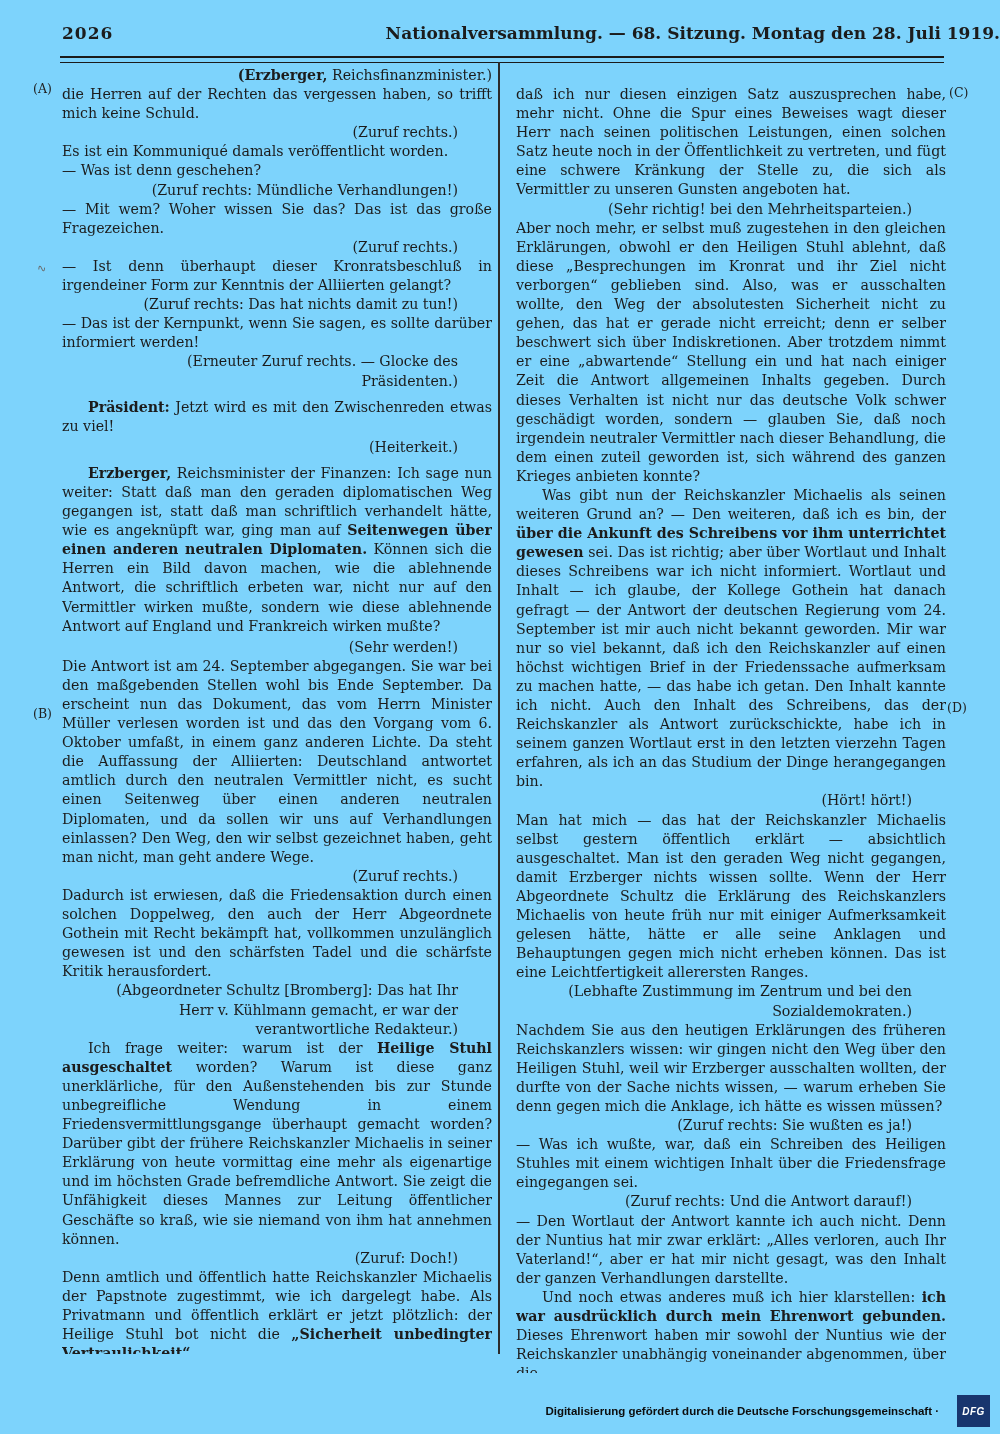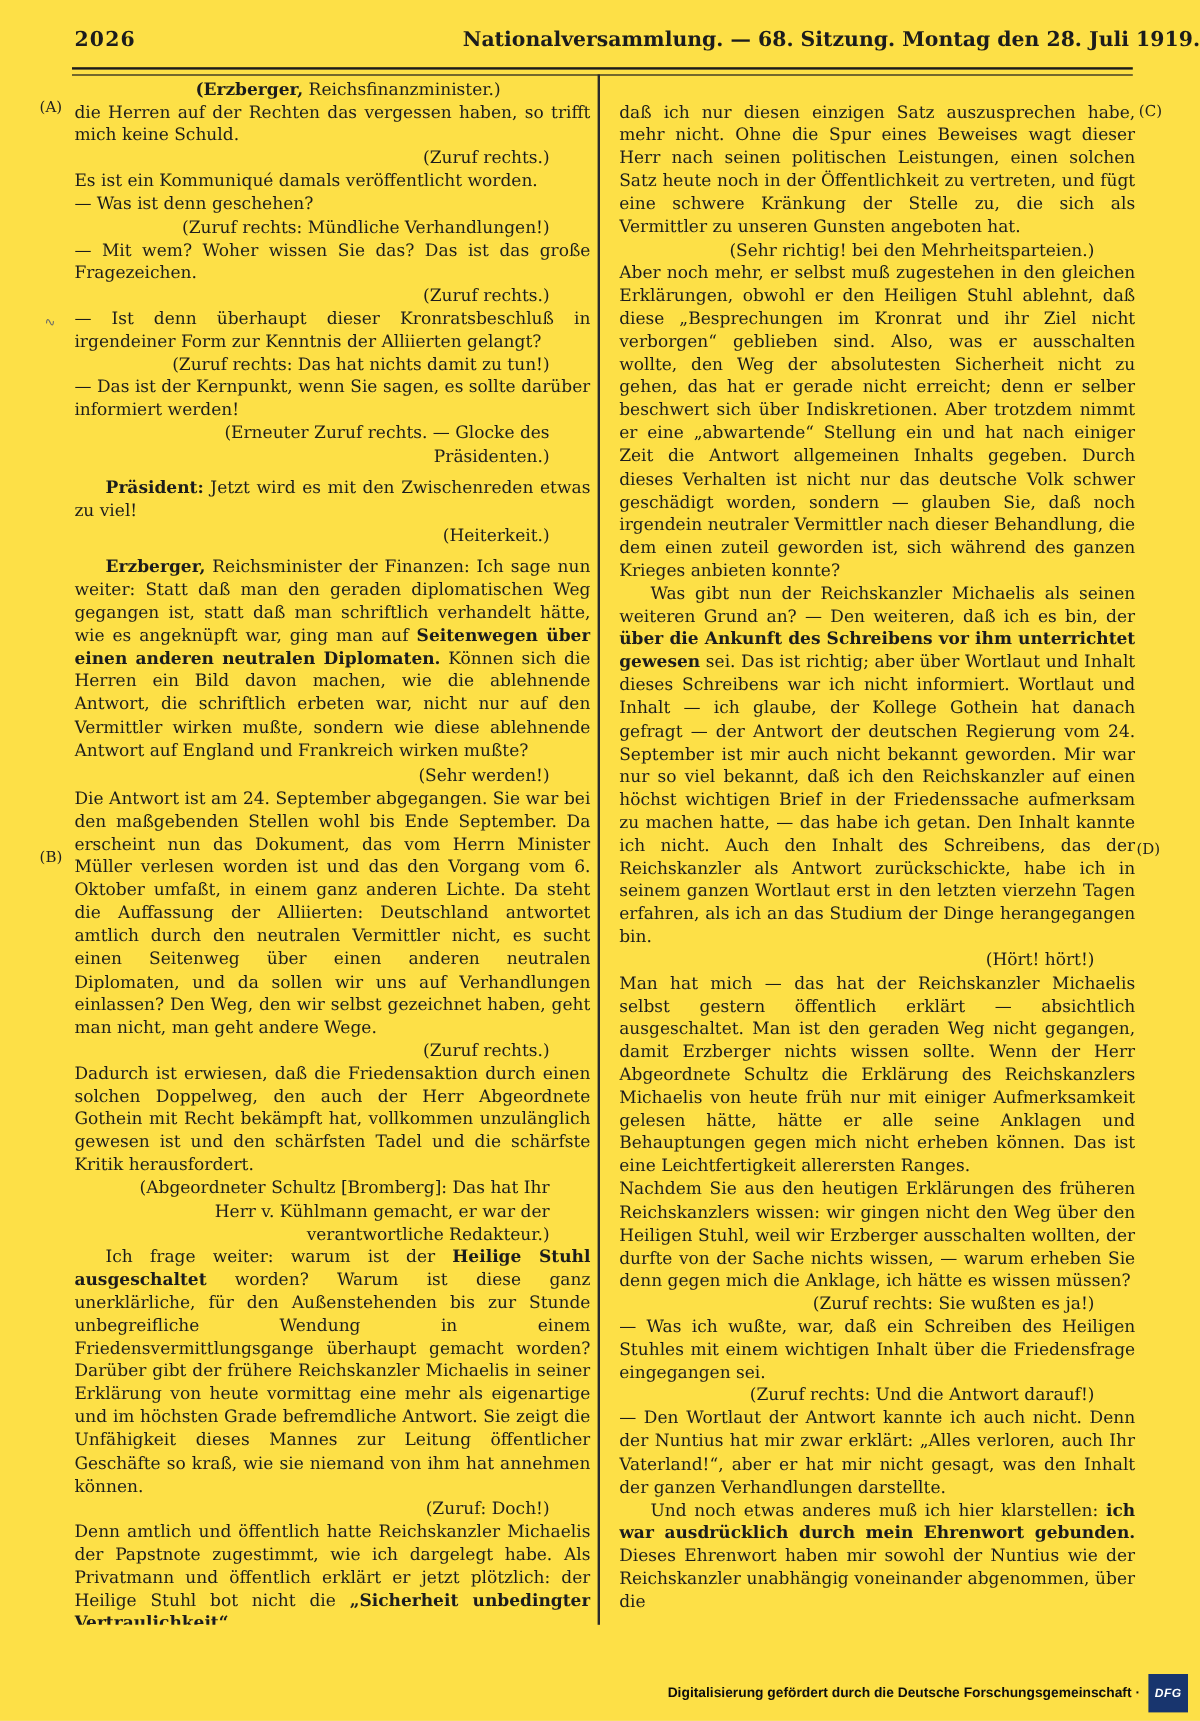--- a/index.html
+++ b/index.html
@@ -1,19 +1,19 @@
 <!DOCTYPE html>
 <html><head>
 <meta charset="utf-8">
 <style>
   html,body { margin:0; padding:0; }
   body { width:1000px; height:1434px; background:#e9e7e2; font-family:"DejaVu Serif", serif; }
   .page {
     position:relative; width:1000px; height:1434px; overflow:hidden;
-    background:#fde047;
+    background:#7dd3fc;
     color:#1c1c1c;
   }
   .pagenum {
     position:absolute; left:62px; top:23px;
     font-size:17px; font-weight:bold; letter-spacing:1px;
   }
   .htitle {
     position:absolute; left:0; right:0; top:23px; text-align:right;
     font-size:17px; font-weight:bold;
   }
@@ -28,38 +28,38 @@
   .col {
     position:absolute; top:66px; width:430px; height:1288px; overflow:hidden;
     font-size:14.2px; line-height:19.1px; text-align:justify;
   }
   .col-left  { left:62px; }
   .col-right { left:516px; padding-top:19px; }
   .blk { margin:0; }
   .para { text-indent:0; }
   .para-indent { text-indent:26px; }
   .speaker { text-indent:26px; margin-top:7px; margin-bottom:2px; }
-  .colhead { text-indent:26px; text-align:center; }
+  .colhead { text-indent:26px; text-align:right; }
   .center { text-align:right; text-indent:0; padding:0 34px; }
   .blk b { font-weight:bold; }
   .margin-letter {
     position:absolute; font-size:12.5px; color:#202020;
     font-family:"DejaVu Serif", serif;
   }
   #ml-a { left:33px;  top:81px; }
   #ml-b { left:33px;  top:706px; }
   #ml-c { left:949px; top:85px; }
   #ml-d { left:947px; top:700px; }
   .hand-mark {
     position:absolute; left:37px; top:262px; color:#6a6a6a;
     font-size:11px; transform:rotate(-10deg);
   }
   .footer {
     position:absolute; right:10px; bottom:7px;
-    display:flex; align-items:center; gap:7px;
+    display:flex; align-items:center; gap:18px;
     font-family:"Liberation Sans", sans-serif;
     font-size:11.5px; font-weight:bold; color:#0d0d0d;text-align:right;
   }
   .dfg-logo {
     display:inline-flex; align-items:center; justify-content:center;
     width:33px; height:32px; color:#ffffff;
     font-size:10px; font-style:italic; font-weight:bold; letter-spacing:0.5px;
   }
 </style>
 </head>
@@ -103,20 +103,21 @@
       <p class="blk para"><span>Denn amtlich und öffentlich hatte Reichskanzler Michaelis der Papstnote zugestimmt, wie ich dargelegt habe.  Als Privatmann und öffentlich erklärt er jetzt plötzlich: der Heilige Stuhl bot nicht die </span><b>„Sicherheit unbedingter Vertraulichkeit“.</b></p>
     </div>
   <div class="divider"></div>
   <div class="col col-right" id="col-right">
       <p class="blk para"><span>daß ich nur diesen einzigen Satz auszusprechen habe, mehr nicht.  Ohne die Spur eines Beweises wagt dieser Herr nach seinen politischen Leistungen, einen solchen Satz heute noch in der Öffentlichkeit zu vertreten, und fügt eine schwere Kränkung der Stelle zu, die sich als Vermittler zu unseren Gunsten angeboten hat.</span></p>
       <p class="blk center"><span>(Sehr richtig! bei den Mehrheitsparteien.)</span></p>
       <p class="blk para"><span>Aber noch mehr, er selbst muß zugestehen in den gleichen Erklärungen, obwohl er den Heiligen Stuhl ablehnt, daß diese „Besprechungen im Kronrat und ihr Ziel nicht verborgen“ geblieben sind.  Also, was er ausschalten wollte, den Weg der absolutesten Sicherheit nicht zu gehen, das hat er gerade nicht erreicht; denn er selber beschwert sich über Indiskretionen.  Aber trotzdem nimmt er eine „abwartende“ Stellung ein und hat nach einiger Zeit die Antwort allgemeinen Inhalts gegeben.  Durch dieses Verhalten ist nicht nur das deutsche Volk schwer geschädigt worden, sondern — glauben Sie, daß noch irgendein neutraler Vermittler nach dieser Behandlung, die dem einen zuteil geworden ist, sich während des ganzen Krieges anbieten konnte?</span></p>
       <p class="blk para-indent"><span>Was gibt nun der Reichskanzler Michaelis als seinen weiteren Grund an? — Den weiteren, daß ich es bin, der </span><b>über die Ankunft des Schreibens vor ihm unterrichtet gewesen</b><span> sei.  Das ist richtig; aber über Wortlaut und Inhalt dieses Schreibens war ich nicht informiert.  Wortlaut und Inhalt — ich glaube, der Kollege Gothein hat danach gefragt — der Antwort der deutschen Regierung vom 24. September ist mir auch nicht bekannt geworden. Mir war nur so viel bekannt, daß ich den Reichskanzler auf einen höchst wichtigen Brief in der Friedenssache aufmerksam zu machen hatte, — das habe ich getan.  Den Inhalt kannte ich nicht.  Auch den Inhalt des Schreibens, das der Reichskanzler als Antwort zurückschickte, habe ich in seinem ganzen Wortlaut erst in den letzten vierzehn Tagen erfahren, als ich an das Studium der Dinge herangegangen bin.</span></p>
       <p class="blk center"><span>(Hört! hört!)</span></p>
       <p class="blk para"><span>Man hat mich — das hat der Reichskanzler Michaelis selbst gestern öffentlich erklärt — absichtlich ausgeschaltet. Man ist den geraden Weg nicht gegangen, damit Erzberger nichts wissen sollte.  Wenn der Herr Abgeordnete Schultz die Erklärung des Reichskanzlers Michaelis von heute früh nur mit einiger Aufmerksamkeit gelesen hätte, hätte er alle seine Anklagen und Behauptungen gegen mich nicht erheben können.  Das ist eine Leichtfertigkeit allerersten Ranges.</span></p>
+      <p class="blk center"><span>(Lebhafte Zustimmung im Zentrum und bei den Sozialdemokraten.)</span></p>
       <p class="blk para"><span>Nachdem Sie aus den heutigen Erklärungen des früheren Reichskanzlers wissen: wir gingen nicht den Weg über den Heiligen Stuhl, weil wir Erzberger ausschalten wollten, der durfte von der Sache nichts wissen, — warum erheben Sie denn gegen mich die Anklage, ich hätte es wissen müssen?</span></p>
       <p class="blk center"><span>(Zuruf rechts: Sie wußten es ja!)</span></p>
       <p class="blk para"><span>— Was ich wußte, war, daß ein Schreiben des Heiligen Stuhles mit einem wichtigen Inhalt über die Friedensfrage eingegangen sei.</span></p>
       <p class="blk center"><span>(Zuruf rechts: Und die Antwort darauf!)</span></p>
       <p class="blk para"><span>— Den Wortlaut der Antwort kannte ich auch nicht. Denn der Nuntius hat mir zwar erklärt: „Alles verloren, auch Ihr Vaterland!“, aber er hat mir nicht gesagt, was den Inhalt der ganzen Verhandlungen darstellte.</span></p>
       <p class="blk para-indent"><span>Und noch etwas anderes muß ich hier klarstellen: </span><b>ich war ausdrücklich durch mein Ehrenwort gebunden.</b><span> Dieses Ehrenwort haben mir sowohl der Nuntius wie der Reichskanzler unabhängig voneinander abgenommen, über die</span></p>
     </div>
 
   <div class="footer">
     <span>Digitalisierung gefördert durch die Deutsche Forschungsgemeinschaft ·</span>

